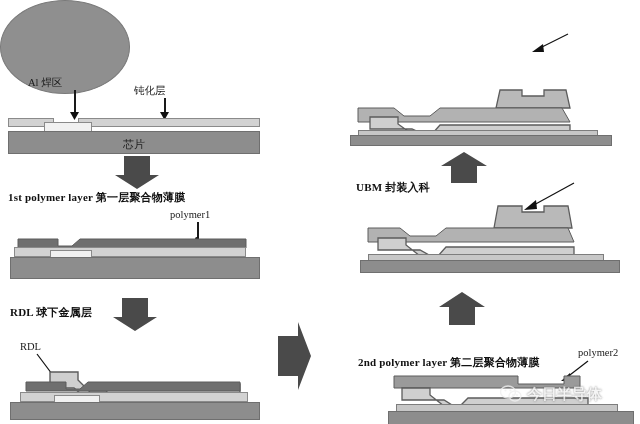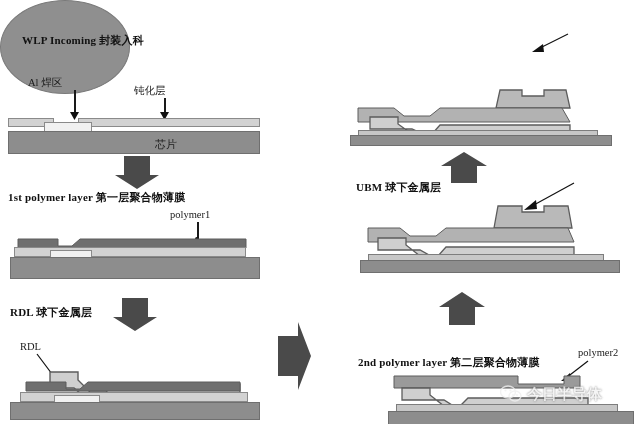--- a/index.html
+++ b/index.html
@@ -48,21 +48,20 @@
     border: 1px solid #6f6f6f;
     box-sizing: border-box;
   }
   .die-label {
     position: absolute;
     width: 100%;
     text-align: center;
     font-family: "Liberation Serif", "DejaVu Serif", serif;
     font-size: 11px;
     color: #1b1b1b;
-    padding-left: 32px;
   }
   .passivation {    
     background: #d2d2d2;
     border: 1px solid #8a8a8a;
     box-sizing: border-box;
   }
   .alpad {          
     background: #f1f1f1;
     border: 1px solid #8a8a8a;
     box-sizing: border-box;
@@ -103,21 +102,20 @@
     color: #f2f2f2;
     text-shadow: 0 0 2px rgba(80,80,80,0.9);
     white-space: nowrap;
   }
 </style>
 </head>
 <body>
 
 <div id="root">
 
-  <div class="step-title" style="left:22px; top:33px;">WLP Incoming 封装入科</div>
 
   <div class="callout" style="left:28px; top:76px;">Al 焊区</div>
   <div class="leader" style="left:74px; top:90px; width:1.5px; height:24px;"></div>
   <svg style="position:absolute; left:69px; top:111px;" width="11" height="9">
     <polygon points="5.5,9 1,1 10,1" fill="#111111"></polygon>
   </svg>
 
   <div class="callout" style="left:134px; top:84px;">钝化层</div>
   <div class="leader" style="left:164px; top:98px; width:1.5px; height:16px;"></div>
   <svg style="position:absolute; left:159px; top:111px;" width="11" height="9">
@@ -209,21 +207,21 @@
     </svg>
 
     <div class="piece polymer" style="left:8px; top:32px; width:222px; height:8px;"></div>
     <div class="piece die" style="left:0px; top:39px; width:246px; height:14px;"></div>
   </div>
 
   <svg class="arrow-up" style="left:438px; top:292px;" width="48" height="34">
     <polygon points="24,0 47,15 37,15 37,33 11,33 11,15 1,15" fill="#4a4a4a"></polygon>
   </svg>
 
-  <div class="step-title" style="left:356px; top:180px;">UBM 球下金属层</div>
+  <div class="step-title" style="left:356px; top:180px;">UBM 封装入科</div>
 
   <svg style="position:absolute; left:520px; top:182px;" width="56" height="30">
     <line x1="54" y1="1" x2="12" y2="24" stroke="#111111" stroke-width="1.2"></line>
     <polygon points="4,28 16,18 17,27" fill="#111111"></polygon>
   </svg>
 
   <div class="panel" style="left:360px; top:204px; width:260px; height:68px;">
 
     <svg width="100" height="26" style="position:absolute; left:128px; top:0;">
       <polygon points="10,2 34,2 34,8 56,8 56,2 80,2 84,24 6,24" fill="#b9b9b9" stroke="#5c5c5c" stroke-width="1.3"></polygon>

